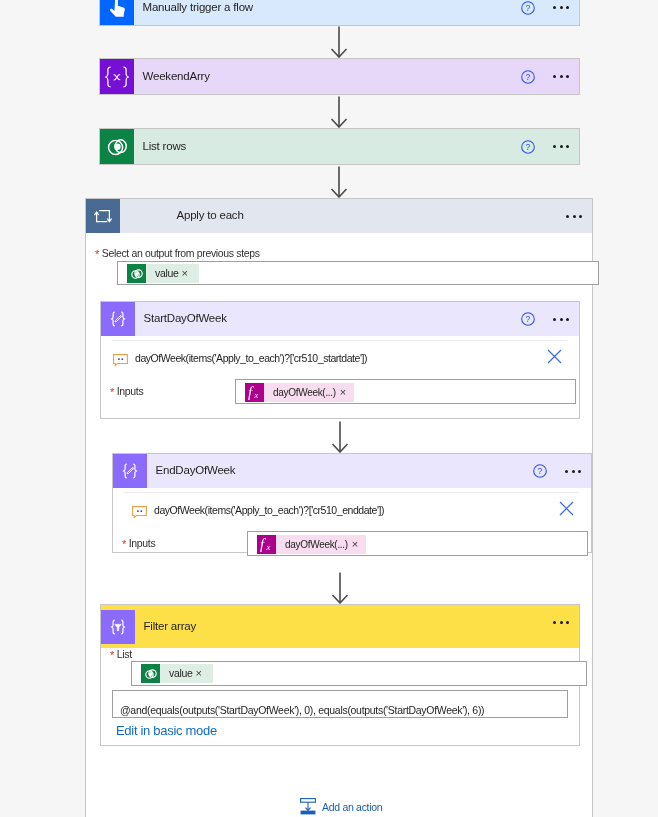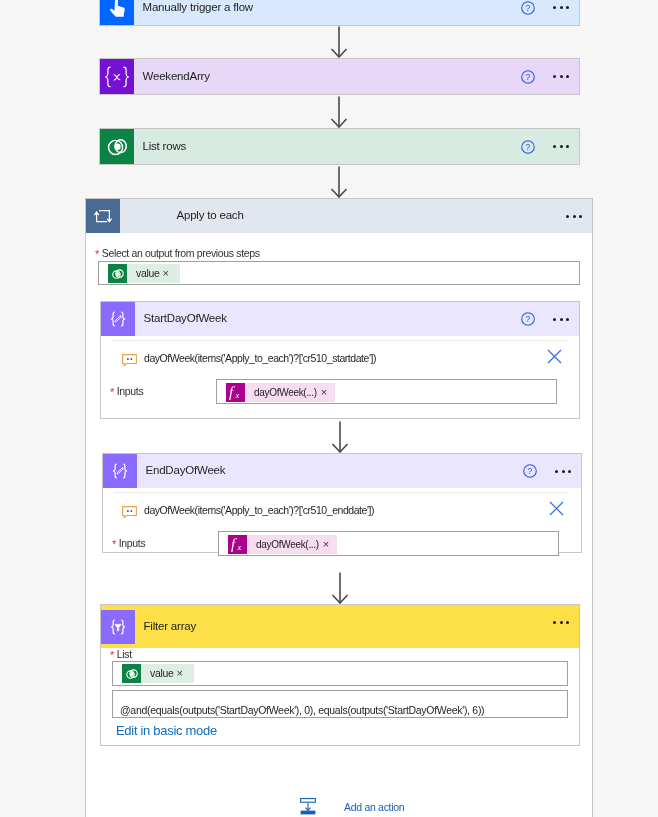--- a/index.html
+++ b/index.html
@@ -34,21 +34,21 @@
   .loop-head{height:34px;background:#e2e6ef;display:flex;align-items:center;
              position:relative;gap:48px;}
   .loop-icon{width:34px;height:34px;background:#486a93;display:flex;
              align-items:center;justify-content:center;flex:0 0 34px;}
   .loop-title{margin-left:8.5px;font-size:11.5px;color:#201f1e;letter-spacing:-0.2px;position:relative;top:-1px;}
 
   
   .field-label{font-size:10.5px;color:#323130;letter-spacing:-0.35px;}
   .req{color:#d93025;margin-right:2.5px;font-size:11px;letter-spacing:0;position:relative;top:1px;}
   .textbox{position:absolute;box-sizing:border-box;border:1px solid #a19f9d;
-           background:#fff;}
+           background:#fff;margin-left:19px;}
   .token{display:inline-flex;align-items:center;height:19px;
          background:#dfeee4;font-size:11px;color:#201f1e;vertical-align:top;}
   .token-ic{width:19px;height:19px;background:#0b8344;display:flex;
             align-items:center;justify-content:center;flex:0 0 19px;}
   .token-txt{padding:0 3px 0 9px;line-height:19px;font-size:10.5px;letter-spacing:-0.3px;}
   .token-x{font-size:11px;color:#3b3a39;padding-right:11px;line-height:19px;}
 
   .fxtoken{display:inline-flex;align-items:center;height:19px;
            background:#f7ddef;font-size:11px;color:#201f1e;}
   .fxtoken-ic{width:19px;height:19px;background:#ad008c;display:flex;
@@ -250,21 +250,21 @@
             </svg>
           </span>
           <span class="dots">
             <i></i>
               <i></i>
               <i></i>
           </span>
         </div>
       </div>
       <div class="divider" style="left:11px;top:38px;width:455px;"></div>
-      <div class="exprrow" style="left:21px;top:50px;">
+      <div class="exprrow" style="left:12px;top:50px;">
         <span class="expr-ic">
           <svg width="15" height="12" viewBox="0 0 15 12">
             <path d="M0.6 0.6 H14.4 V9.5 H4.6 L2.2 11.8 V9.5 H0.6 Z" fill="#fff" stroke="#e6a44a" stroke-width="1.1" stroke-linejoin="miter"></path>
             <circle cx="5.9" cy="5.1" r="0.95" fill="#33399b"></circle>
             <circle cx="9.3" cy="5.1" r="0.95" fill="#33399b"></circle>
           </svg>
         </span>
         <span class="expr-txt">dayOfWeek(items('Apply_to_each')?['cr510_startdate'])</span>
       </div>
       <span class="closex" style="left:446px;top:47px;">
@@ -289,21 +289,21 @@
       </div>
     </div>
 
     <div class="arrow" style="left:245px;top:222px;height:32px;">
       <svg width="18" height="32" viewBox="0 0 18 32">
         <path d="M9 0.5 V30.5" stroke="#4a4a4a" stroke-width="1.6" fill="none"></path>
         <path d="M1.5 23 L9 31 L16.5 23" stroke="#4a4a4a" stroke-width="1.6" fill="none" stroke-linecap="butt" stroke-linejoin="miter"></path>
       </svg>
     </div>
 
-    <div class="card" style="left:16px;top:254px;width:480px;height:100px;">
+    <div class="card" style="left:26px;top:254px;width:480px;height:100px;">
       <div class="card-head" style="height:34px;background:#eae6fe;">
         <div class="card-icon" style="background:#8a6bfd;">
           <svg width="24" height="24" viewBox="0 0 24 24">
             <g fill="none" stroke="#fff" stroke-width="1.2" stroke-linejoin="round">
               <path d="M9.0 5.0 C7.4 5.0 7.1 5.8 7.1 6.9 V10.2 C7.1 11.3 6.5 11.7 5.3 12.0 C6.5 12.3 7.1 12.7 7.1 13.8 V17.1 C7.1 18.2 7.4 19.0 9.0 19.0"></path>
               <path d="M15.0 5.0 C16.6 5.0 16.9 5.8 16.9 6.9 V10.2 C16.9 11.3 17.5 11.7 18.7 12.0 C17.5 12.3 16.9 12.7 16.9 13.8 V17.1 C16.9 18.2 16.6 19.0 15.0 19.0"></path>
             </g>
             <g fill="none" stroke="#fff" stroke-width="1.0" stroke-linejoin="round">
               <path d="M14.6 8.4 L15.6 9.4 L10.6 14.4 L9.1 14.9 L9.6 13.4 Z"></path>
               <path d="M13.8 9.2 L14.8 10.2"></path>
@@ -400,21 +400,21 @@
             </svg>
           </span>
           <span class="token-txt">value</span>
           <span class="token-x">×</span>
         </span>
       </div>
       <div class="codebox" style="left:11px;top:85px;width:456px;height:23px;">@and(equals(outputs('StartDayOfWeek'), 0), equals(outputs('StartDayOfWeek'), 6))</div>
       <div class="linkbtn" style="left:15px;top:118px;">Edit in basic mode</div>
     </div>
 
-    <div class="addaction" style="left:214px;top:599px;gap:22px;">
+    <div class="addaction" style="left:214px;top:599px;">
       <span style="width:16px;height:17px;display:block;">
         <svg width="16" height="17" viewBox="0 0 16 17">
           <rect x="0.6" y="0.6" width="14.8" height="3.6" fill="#fff" stroke="#1b5fb5" stroke-width="1.1"></rect>
           <path d="M8 4.2 V12.2" stroke="#1b5fb5" stroke-width="1.1" fill="none"></path>
           <path d="M5.5 9.6 L8 12.4 L10.5 9.6" stroke="#1b5fb5" stroke-width="1.1" fill="none"></path>
           <rect x="0.6" y="12.6" width="14.8" height="3.8" fill="#1b5fb5"></rect>
         </svg>
       </span>
       <span class="lbl">Add an action</span>
     </div>

